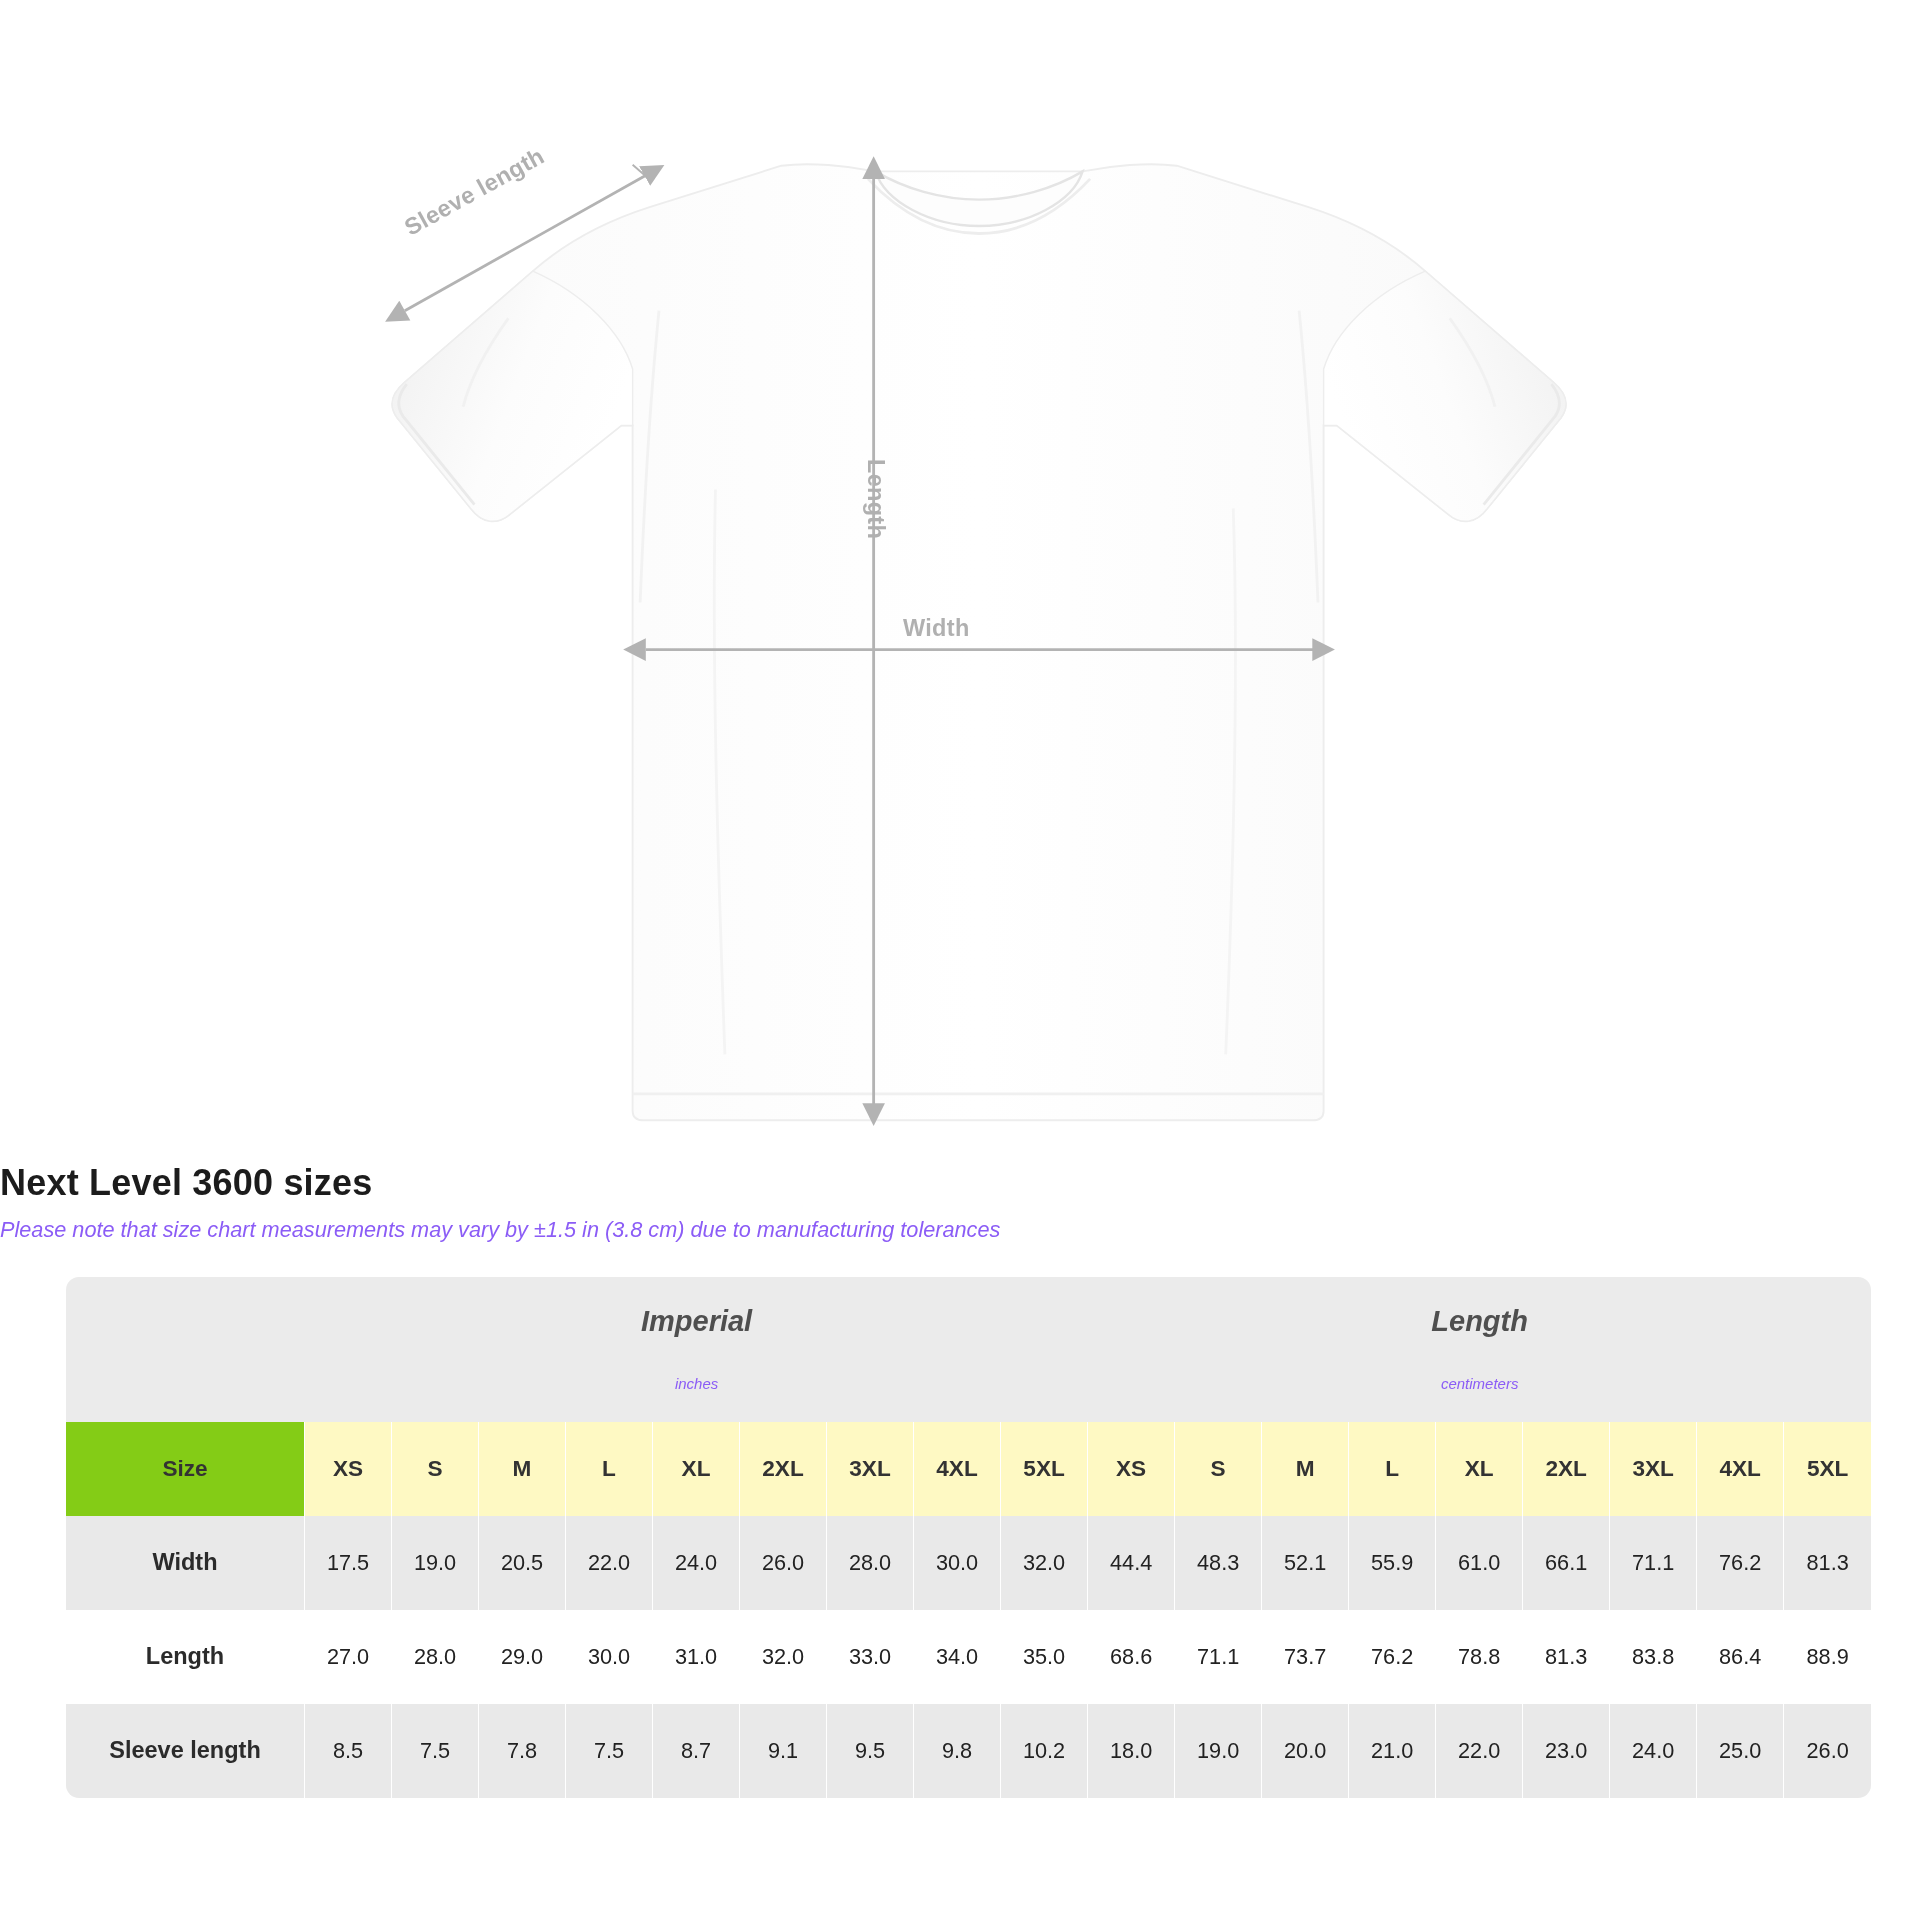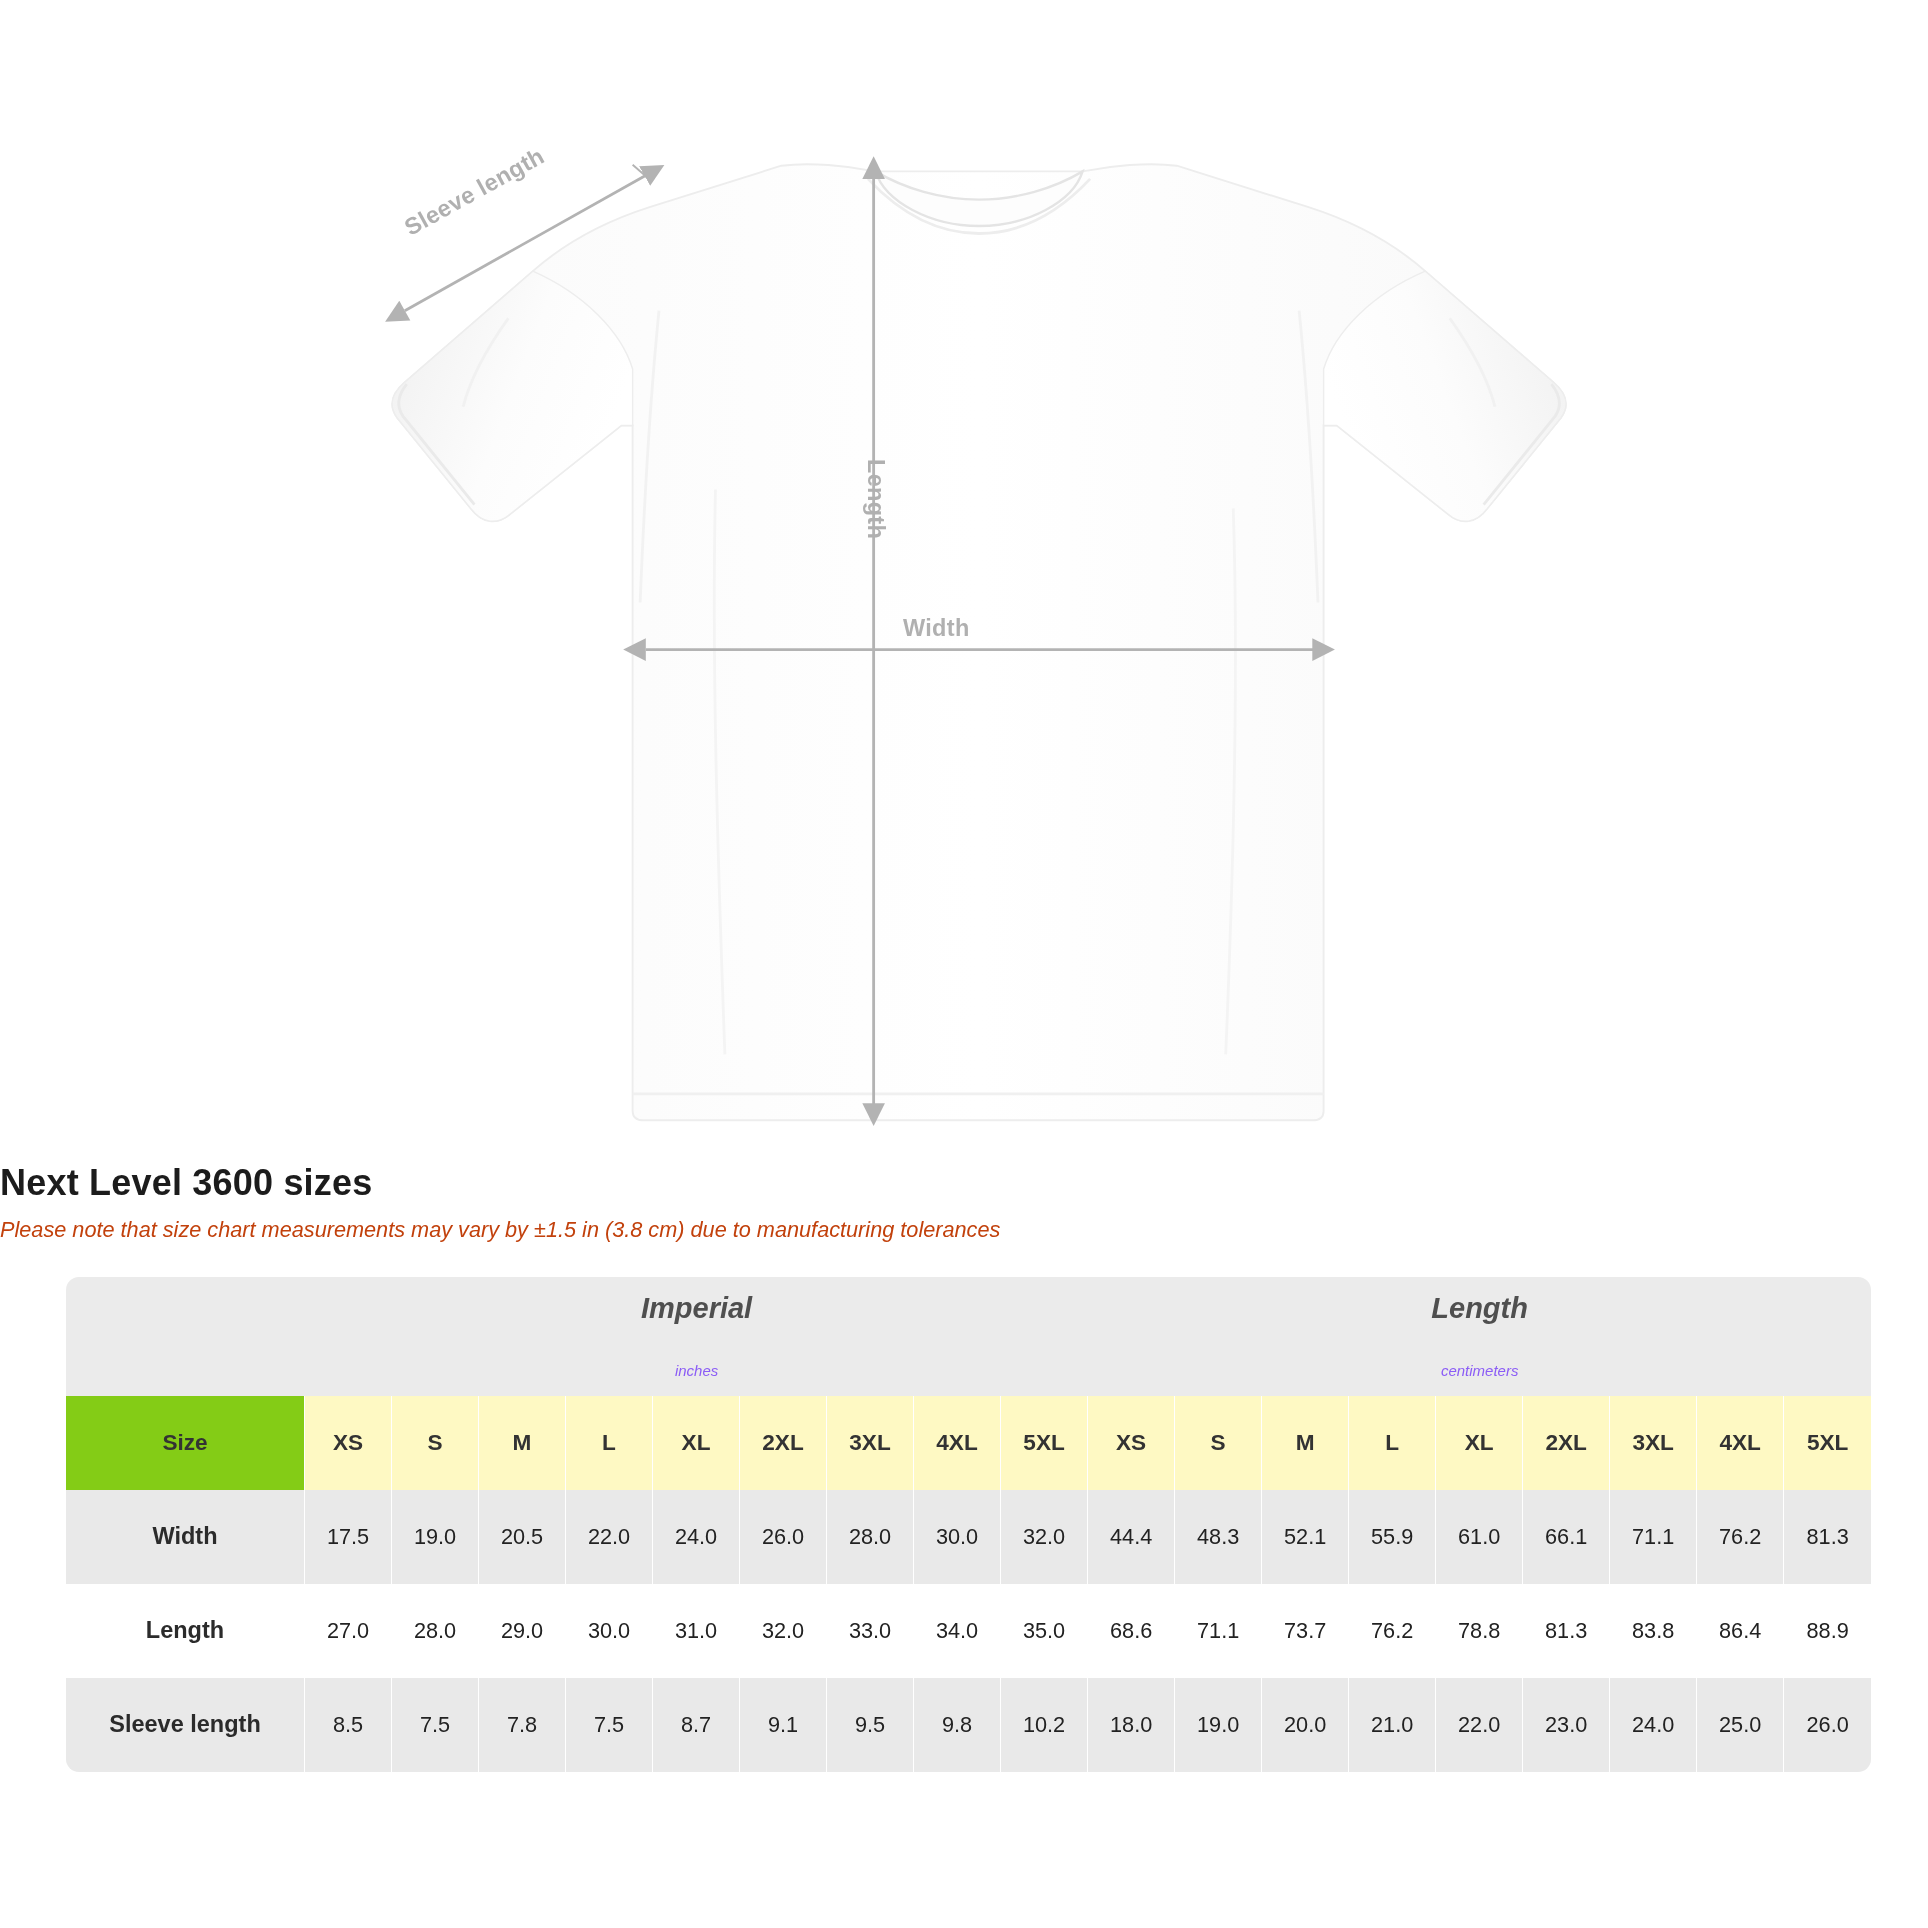--- a/index.html
+++ b/index.html
@@ -68,21 +68,21 @@
   .chart-title {
     font-size: 36px;
     font-weight: bold;
     color: #1c1c1c;
     margin: 0 0 13px 0;
     letter-spacing: 0.2px;
   }
   .chart-note {
     font-size: 21.7px;
     font-style: italic;
-    color: #c2410c;
+    color: #8b5cf6;
     margin: 0;
   }
 
   
   .table-wrap {
     margin: 34px 66px 0 66px;
   }
   table.size-table {
     border-collapse: separate;
     border-spacing: 0;
@@ -90,21 +90,21 @@
     table-layout: fixed;
     font-size: 21.7px;
   }
   table.size-table td, table.size-table th {
     padding: 0;
     text-align: center;
     vertical-align: middle;
   }
   
   .unit-cell {
-    height: 119px;
+    height: 145px;
     background: #ebebeb;
   }
   .unit-cell .unit-name {
     font-size: 29px;
     font-weight: bold;
     font-style: italic;
     color: #4f4f4f;
     line-height: 1.15;
   }
   .unit-cell .unit-sub {

